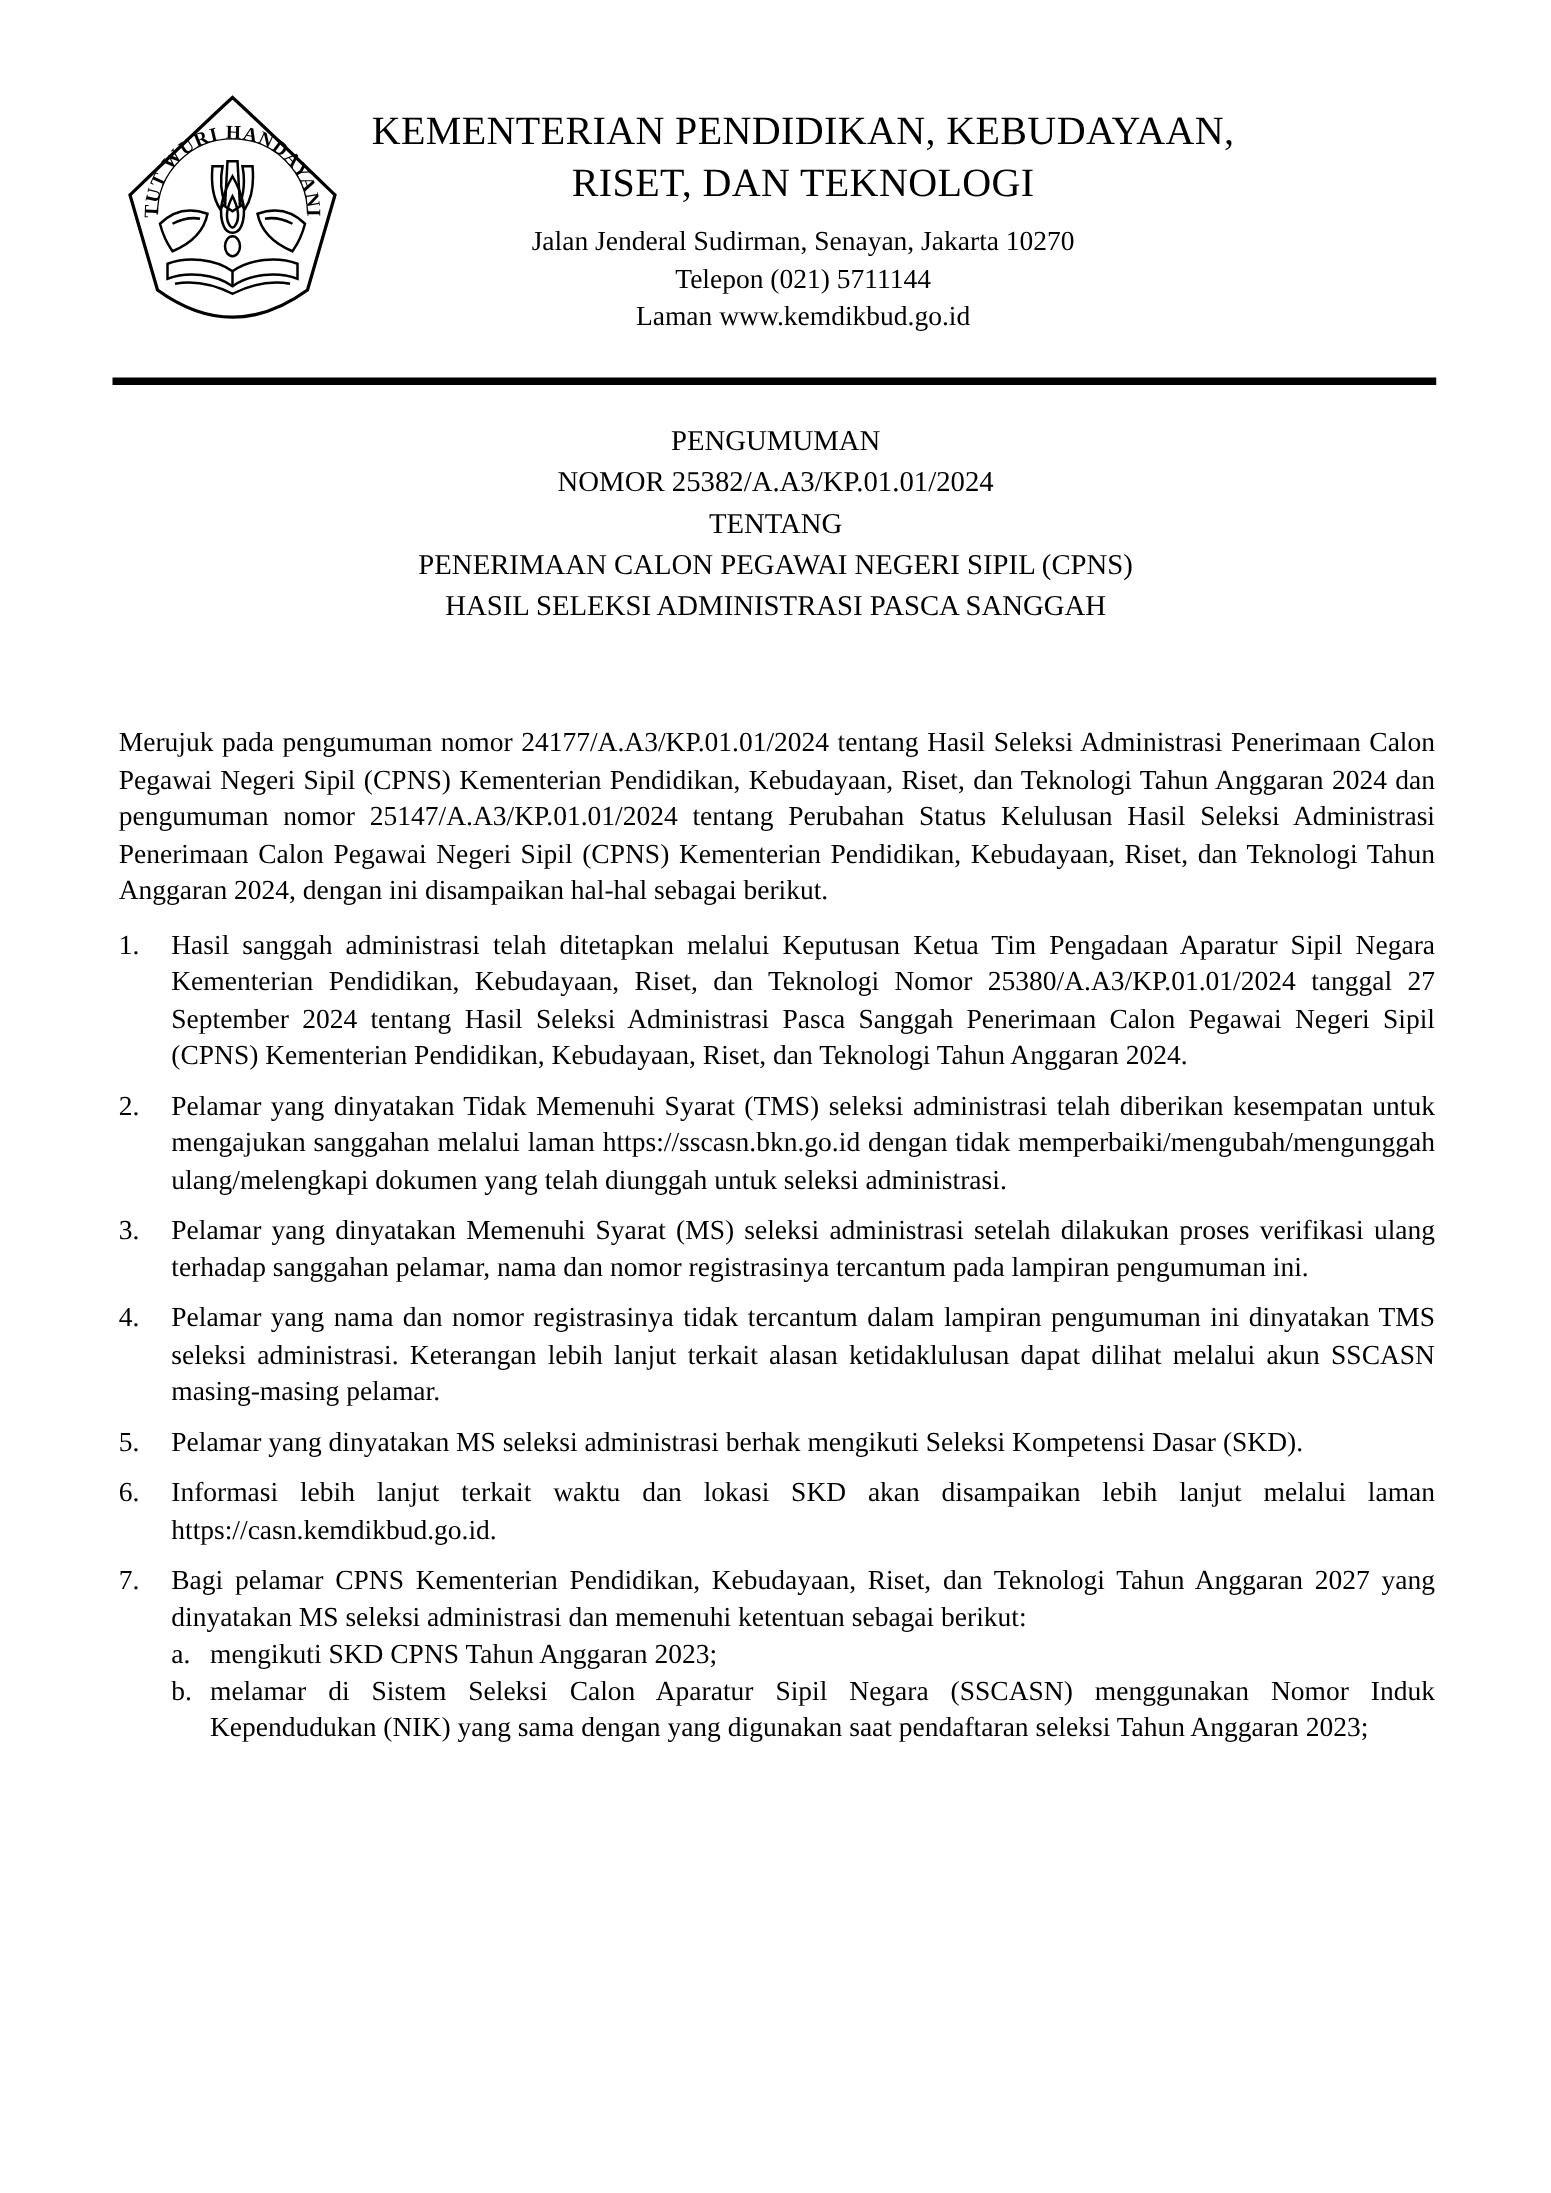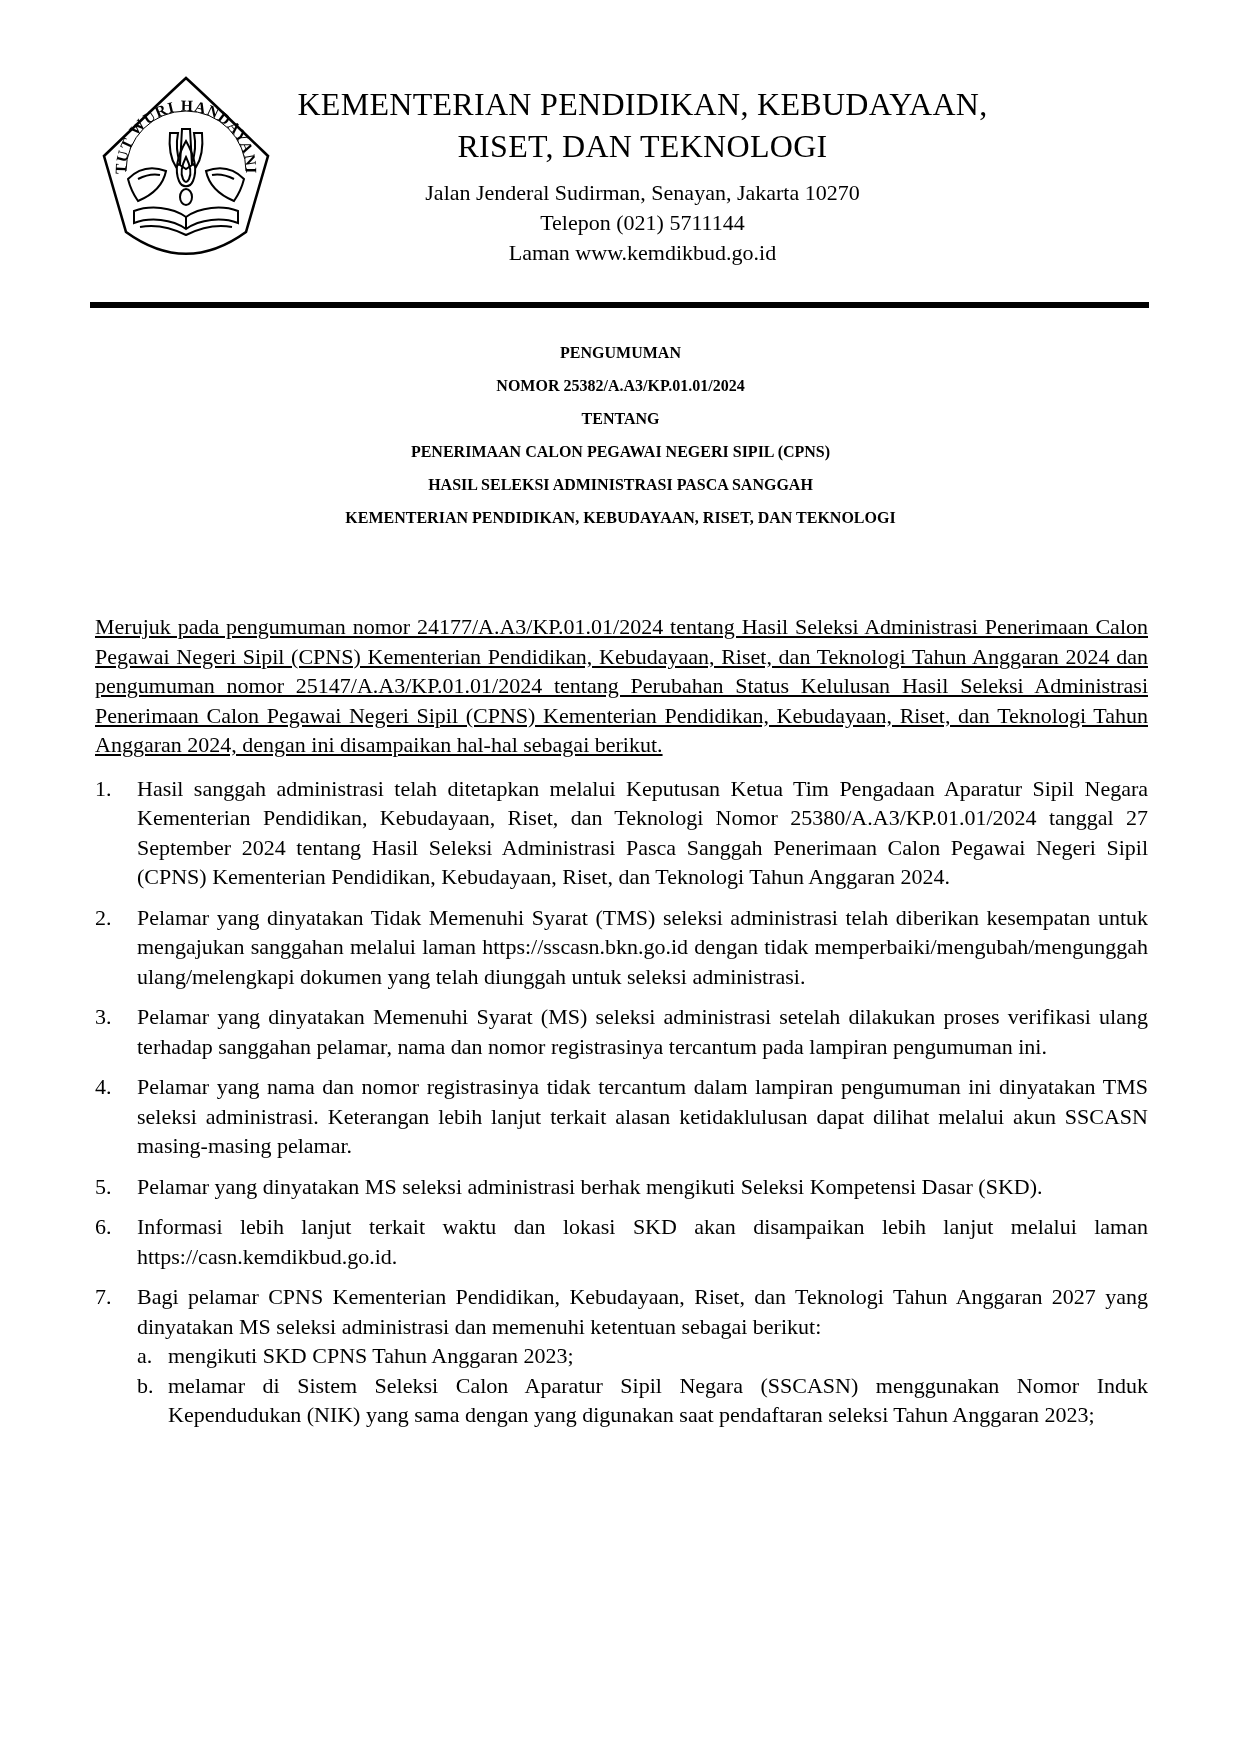--- a/index.html
+++ b/index.html
@@ -42,31 +42,30 @@
   .rule {
     margin: 37px 92px 0 90px;
     height: 6px;
     background: #000000;
     border: none;
   }
   
   .title-block {
     margin-top: 28px;
     text-align: center;
-    font-weight: bold;
-    font-size: 16px;
+    font-weight: normal;
+    font-size: 23px;
     line-height: 33px;
   }
   
   .intro {
     margin: 78px 93px 0 95px;
     font-size: 22px;
     line-height: 29.5px;
     text-align: justify;
-    text-decoration: underline;
   }
   .items { margin: 14px 93px 0 95px; }
   .item {
     display: flex;
     margin-bottom: 11px;
     font-size: 22px;
     line-height: 29.5px;
   }
   .item-num { flex: 0 0 42px; }
   .item-body { flex: 1; text-align: justify; }
@@ -130,21 +129,20 @@
   </header>
 
   <hr class="rule">
 
   <section class="title-block">
     <div>PENGUMUMAN</div>
     <div>NOMOR 25382/A.A3/KP.01.01/2024</div>
     <div>TENTANG</div>
     <div>PENERIMAAN CALON PEGAWAI NEGERI SIPIL (CPNS)</div>
     <div>HASIL SELEKSI ADMINISTRASI PASCA SANGGAH</div>
-    <div>KEMENTERIAN PENDIDIKAN, KEBUDAYAAN, RISET, DAN TEKNOLOGI</div>
   </section>
 
   <p class="intro">Merujuk pada pengumuman nomor 24177/A.A3/KP.01.01/2024 tentang Hasil Seleksi Administrasi Penerimaan Calon Pegawai Negeri Sipil (CPNS) Kementerian Pendidikan, Kebudayaan, Riset, dan Teknologi Tahun Anggaran 2024 dan pengumuman nomor 25147/A.A3/KP.01.01/2024 tentang Perubahan Status Kelulusan Hasil Seleksi Administrasi Penerimaan Calon Pegawai Negeri Sipil (CPNS) Kementerian Pendidikan, Kebudayaan, Riset, dan Teknologi Tahun Anggaran 2024, dengan ini disampaikan hal-hal sebagai berikut.</p>
 
   <div class="items">
 
     <div class="item">
       <div class="item-num">1.</div>
       <div class="item-body">Hasil sanggah administrasi telah ditetapkan melalui Keputusan Ketua Tim Pengadaan Aparatur Sipil Negara Kementerian Pendidikan, Kebudayaan, Riset, dan Teknologi Nomor 25380/A.A3/KP.01.01/2024 tanggal 27 September 2024 tentang Hasil Seleksi Administrasi Pasca Sanggah Penerimaan Calon Pegawai Negeri Sipil (CPNS) Kementerian Pendidikan, Kebudayaan, Riset, dan Teknologi Tahun Anggaran 2024.</div>
     </div>

